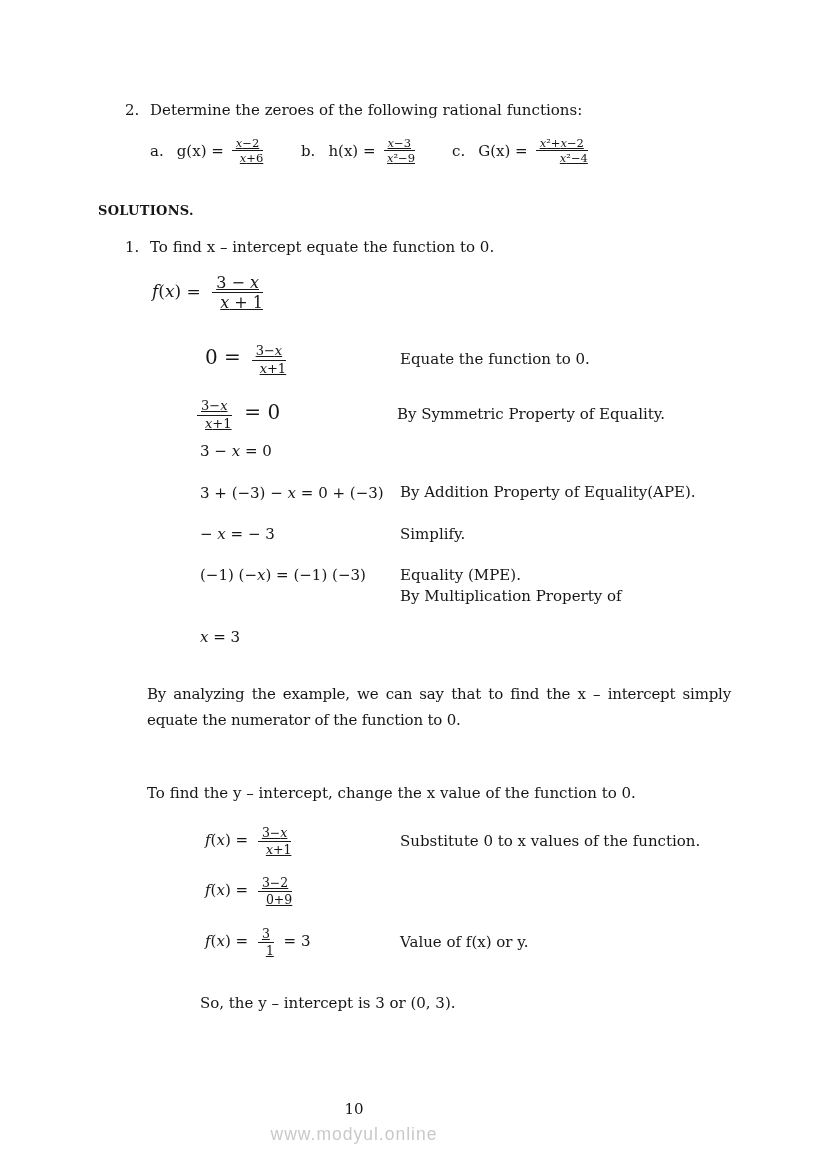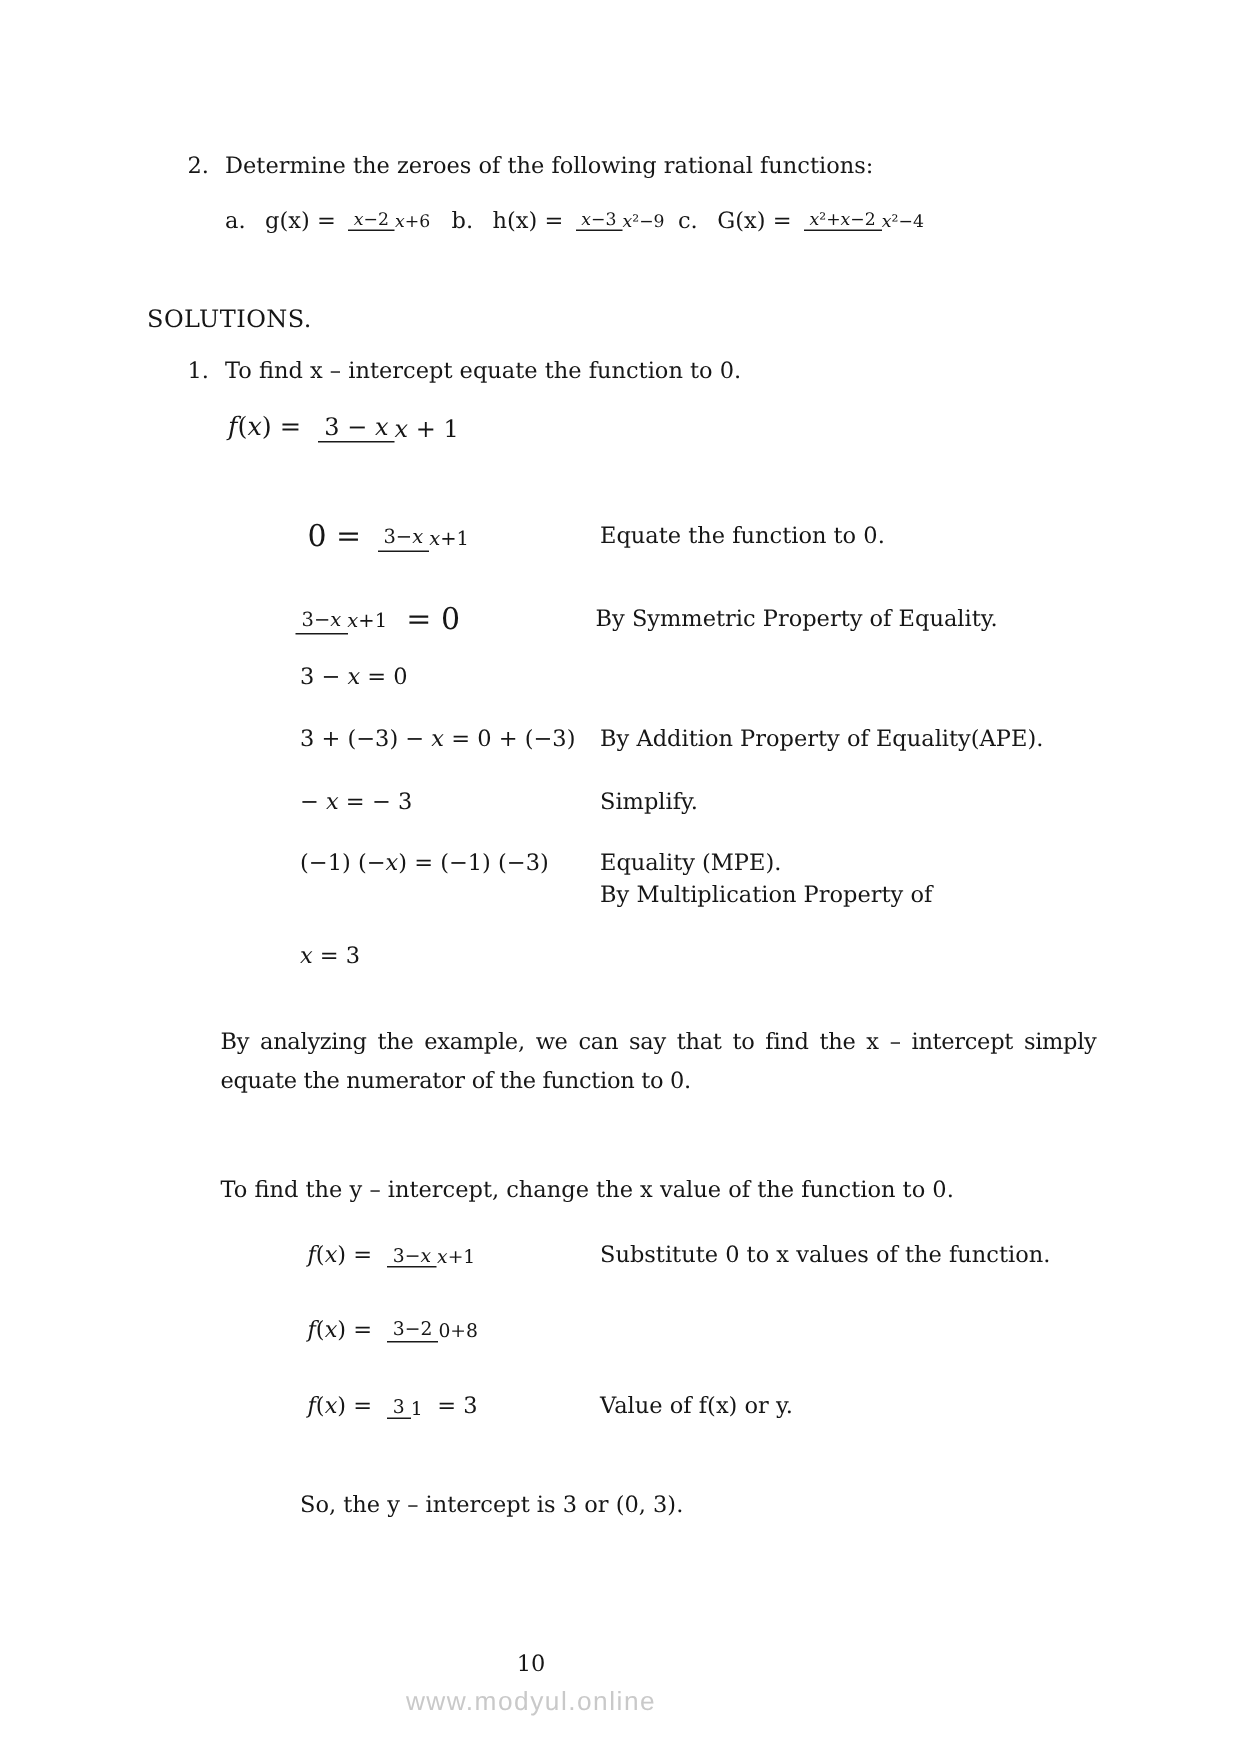--- a/index.html
+++ b/index.html
@@ -20,33 +20,34 @@
   }
   .abs { position: absolute; }
 
   
   .list-row { display: flex; }
   .list-num { flex: 0 0 25px; }
 
   
   .frac {
     display: inline-flex;
-    flex-direction: row;
+    flex-direction: column;
     text-align: right;
     vertical-align: middle;
     line-height: 1.08;
+    text-decoration: underline;
   }
   .frac .fnum { border-bottom: 1.3px solid #1a1a1a; padding: 0 4px 1px; display: block; }
   .frac .fden { padding-top: 1px; display: block; }
   .f11 { font-size: 11.5px; }
   .f13 { font-size: 13px; }
   .f12 { font-size: 12.5px; }
   .f16 { font-size: 16px; }
 
-  .heading-bold { font-weight: normal; font-size: 16px; letter-spacing: 0.3px; }
+  .heading-bold { font-weight: bold; font-size: 13px; letter-spacing: 0.3px; }
 
   
   .step-row { position: absolute; left: 200px; width: 545px; display: flex; align-items: center; }
   .step-eq  { flex: 0 0 200px; }
   .ystep-row { position: absolute; left: 205px; width: 540px; display: flex; align-items: center; }
   .ystep-eq { flex: 0 0 195px; }
   .step-note { flex: 1; line-height: 1.4; }
   .big { font-size: 20px; }
 
   .justified { text-align: justify; letter-spacing: -0.2px; line-height: 1.7; }
@@ -133,21 +134,21 @@
       </span>
       <span class="big" style="margin-left:8px;">= 0</span>
     </div>
     <div class="step-note">By Symmetric Property of Equality.</div>
   </div>
 
   <div class="step-row" style="top:441px;">
     <div class="step-eq">3 − <i>x</i> = 0</div>
   </div>
 
-  <div class="step-row" style="top:482px;">
+  <div class="step-row" style="top:482px;align-items:flex-end;">
     <div class="step-eq">3 + (−3) − <i>x</i> = 0 + (−3)</div>
     <div class="step-note">By Addition Property of Equality(APE).</div>
   </div>
 
   <div class="step-row" style="top:524px;">
     <div class="step-eq">− <i>x</i> = − 3</div>
     <div class="step-note">Simplify.</div>
   </div>
 
   <div class="step-row" style="top:565px; align-items:flex-start;">
@@ -177,21 +178,21 @@
       </span>
     </div>
     <div class="step-note">Substitute 0 to x values of the function.</div>
   </div>
 
   <div class="ystep-row" style="top:876px;">
     <div class="ystep-eq">
       <span><i>f</i>(<i>x</i>) =</span>
       <span class="frac f12" style="margin-left:5px;">
         <span class="fnum">3−2</span>
-        <span class="fden">0+8</span>
+        <span class="fden">0+9</span>
       </span>
     </div>
   </div>
 
   <div class="ystep-row" style="top:927px;">
     <div class="ystep-eq">
       <span><i>f</i>(<i>x</i>) =</span>
       <span class="frac f12" style="margin:0 5px;">
         <span class="fnum">3</span>
         <span class="fden">1</span>

